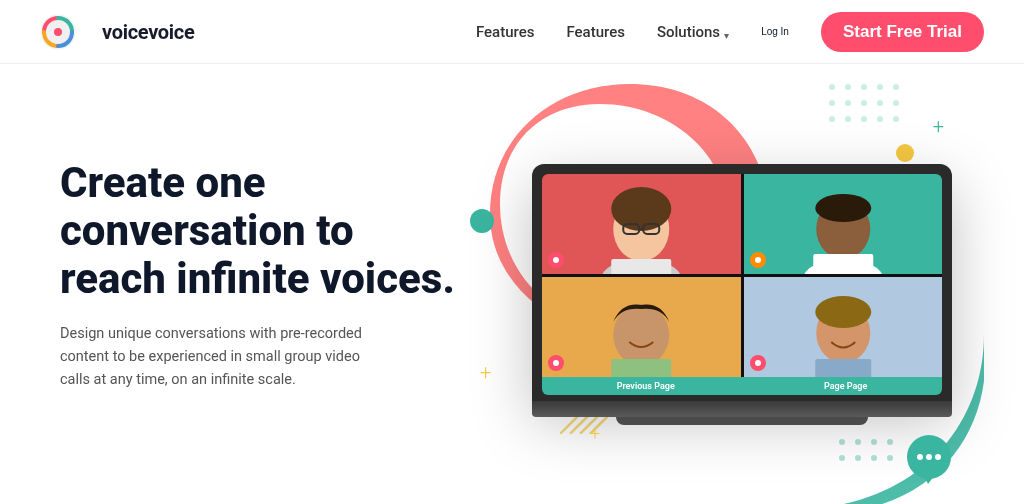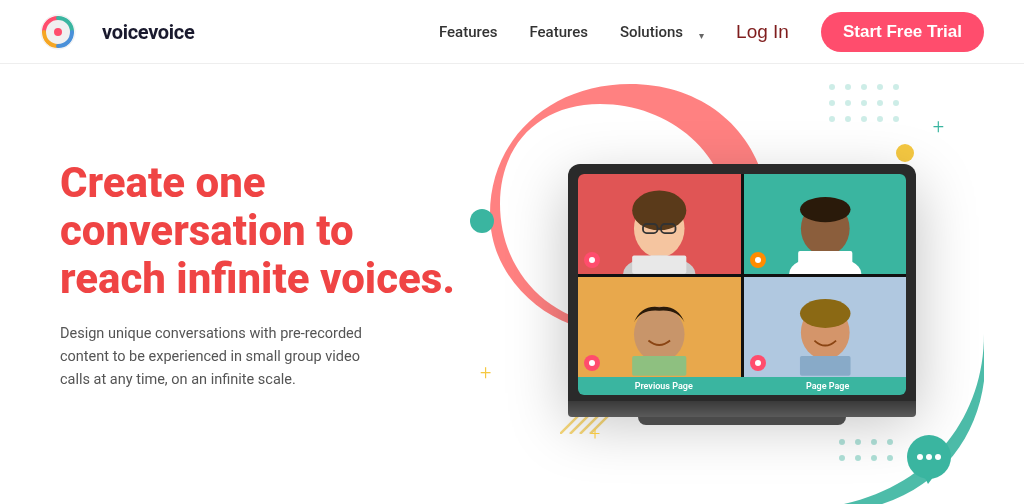--- a/index.html
+++ b/index.html
@@ -47,29 +47,29 @@
     .nav-link {
       font-size: 15px;
       color: #333;
       text-decoration: none;
       font-weight: 500;
       cursor: pointer;
     }
     .nav-link.solutions {
       display: flex;
       align-items: flex-end;
-      gap: 16px;
+      gap: 4px;
     }
     .chevron {
       font-size: 10px;
       color: #666;
     }
     .btn-login {
-      font-size: 19px;
-      color: #7f1d1d;
+      font-size: 10px;
+      color: #0f172a;
       font-weight: 500;
       cursor: pointer;
       background: none;
       border: none;
     }
     .btn-start-trial {
       background: #ff4d6d;
       color: #fff;
       border: none;
       border-radius: 50px;
@@ -90,21 +90,21 @@
       overflow: hidden;
     }
 
     .hero-left {
       flex: 0 0 400px;
       z-index: 5;
     }
     .hero-heading {
       font-size: 42px;
       font-weight: 800;
-      color: #ef4444;
+      color: #0f172a;
       line-height: 1.15;
       margin-bottom: 18px;
     }
     .hero-subtext {
       font-size: 14.5px;
       color: #555;
       line-height: 1.6;
       max-width: 330px;
       margin-bottom: 18px;
     }
@@ -151,21 +151,21 @@
     }
 
     
     .laptop-wrapper {
       position: relative;
       z-index: 5;
       margin-top: 20px;
       margin-left: 60px;
     }
     .laptop {
-      width: 348px;
+      width: 420px;
       background: #2a2a2a;
       border-radius: 12px 12px 0 0;
       padding: 10px 10px 6px 10px;
       box-shadow: 0 20px 60px rgba(0,0,0,0.25);
     }
     .laptop-screen {
       background: #1a1a1a;
       border-radius: 6px;
       overflow: hidden;
     }

